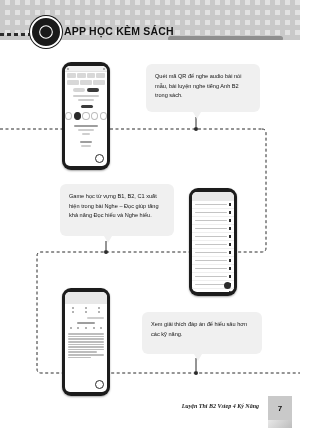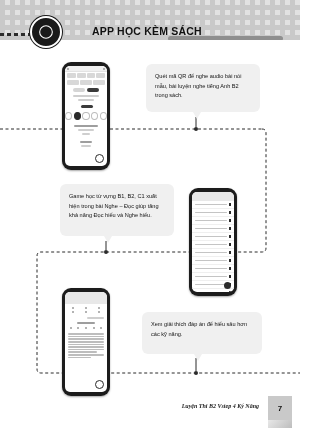--- a/index.html
+++ b/index.html
@@ -44,21 +44,21 @@
     background:#1a1a1a;
     border:2px solid #ffffff;
     box-shadow:0 0 0 1px #1a1a1a;
     display:flex;align-items:center;justify-content:center;
   }
   .star-badge svg{display:block;}
   .header-title{
     position:absolute;left:64px;top:25px;
     font-family:"Liberation Sans", sans-serif;
     font-weight:bold;font-size:10.5px;letter-spacing:.2px;
-    color:#111;white-space:nowrap;padding-left:28px;
+    color:#111;white-space:nowrap;
   }
 
   
   .dash-svg{position:absolute;left:0;top:0;width:300px;height:428px;pointer-events:none;}
 
   
   .phone{
     position:absolute;
     background:#1c1c1c;
     border-radius:9px;

